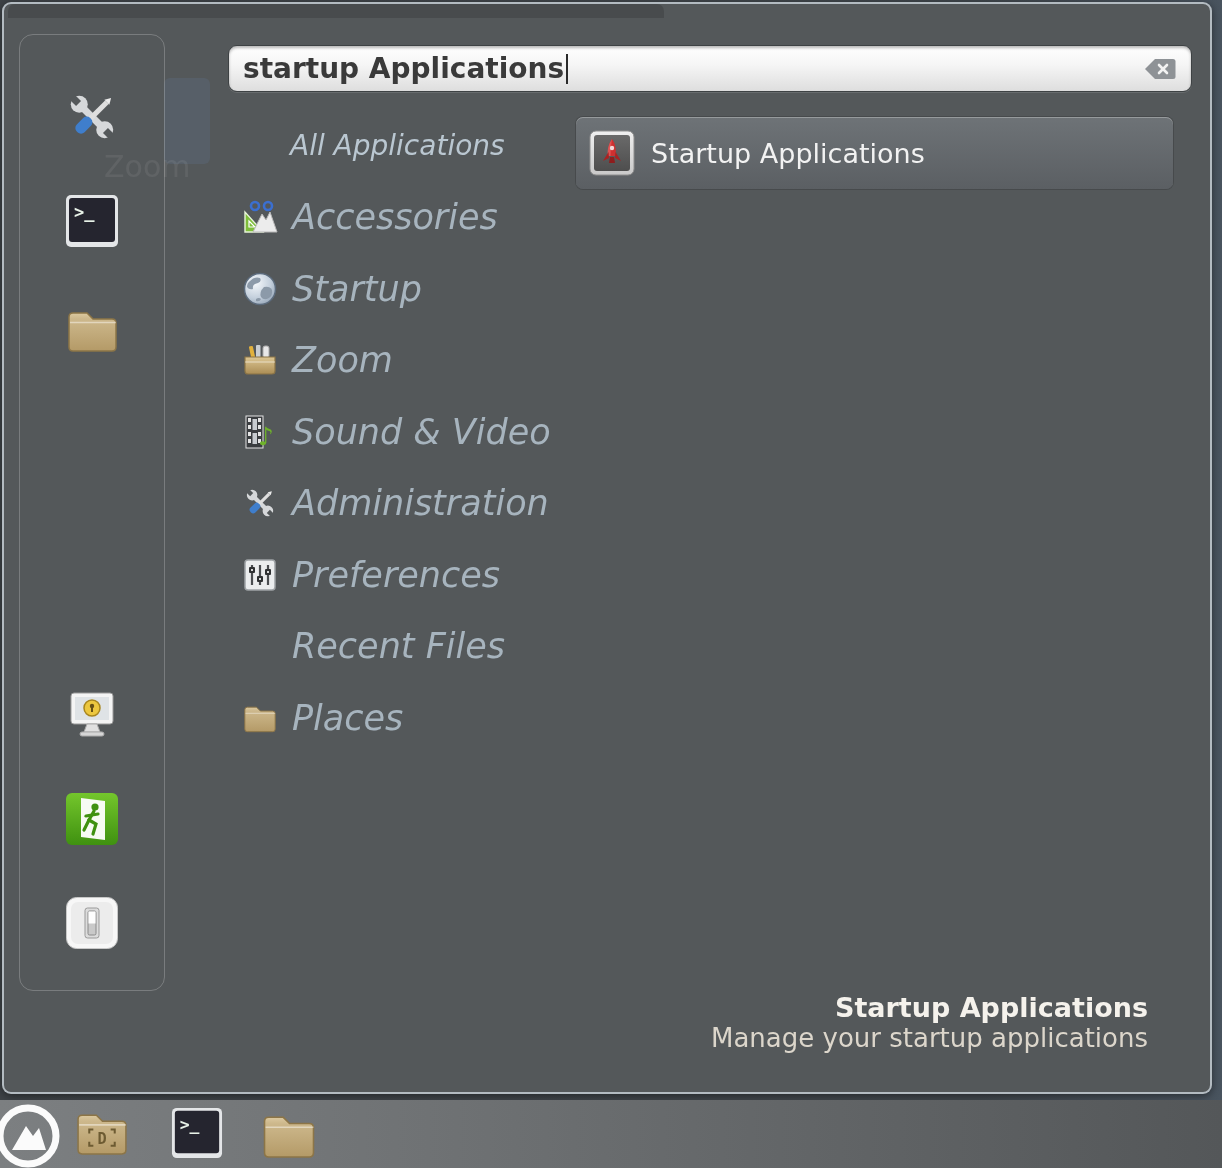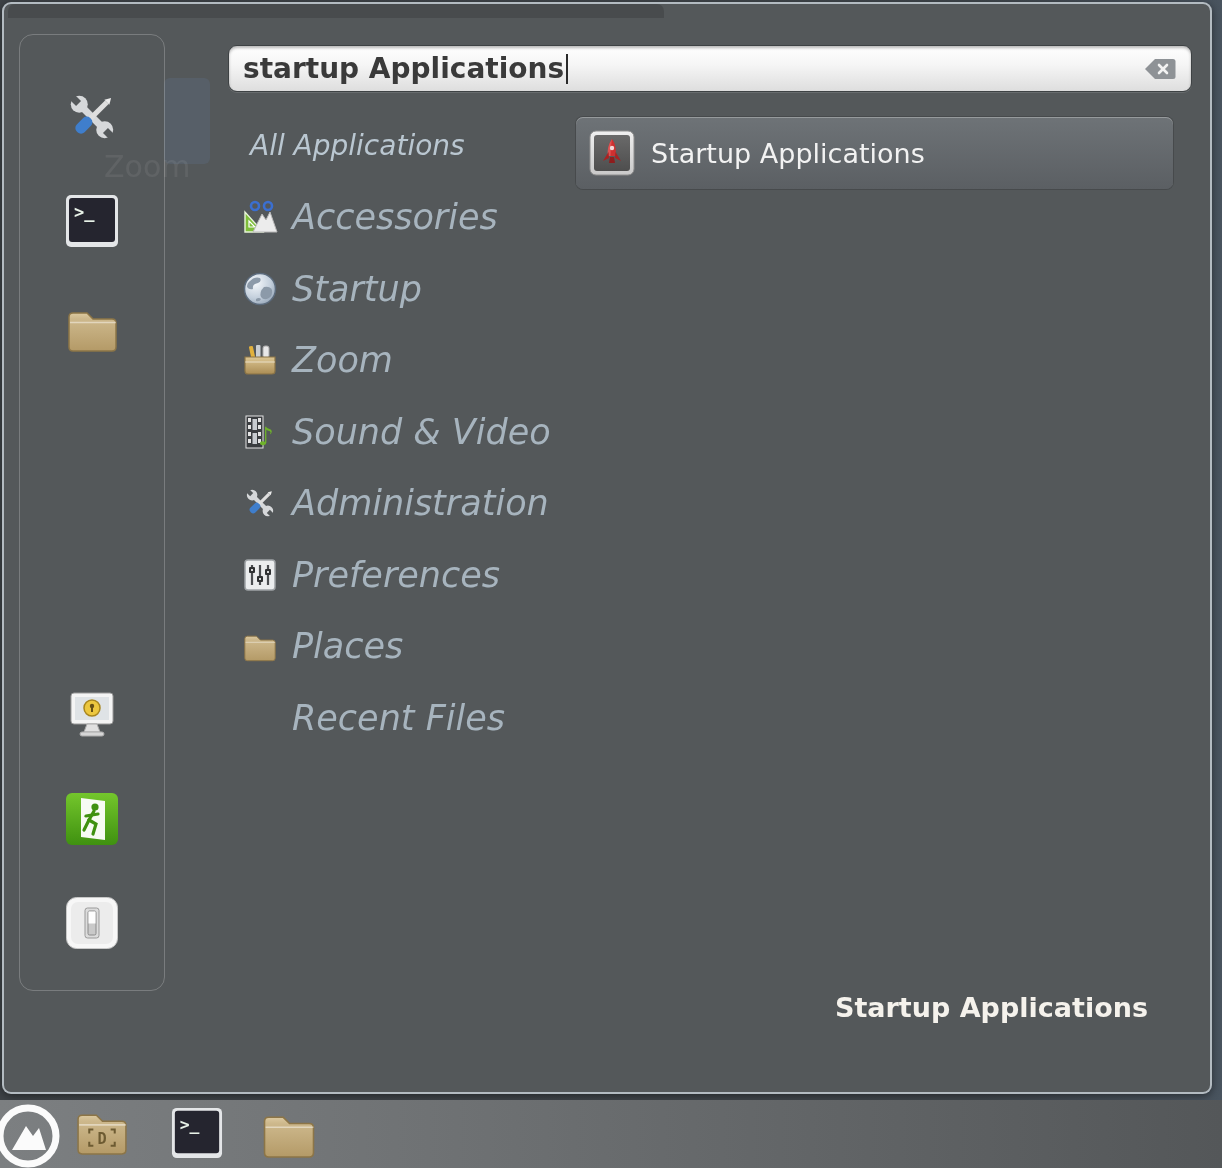--- a/index.html
+++ b/index.html
@@ -64,21 +64,21 @@
   .search-text{font-size:28px;font-weight:bold;color:#3a3a3a;white-space:pre;}
   .caret{width:2px;height:30px;background:#2a2a2a;margin-left:2px;}
   .clear-btn{margin-left:auto;display:flex;align-items:center;cursor:pointer;}
   
   .category-list{position:absolute;left:230px;top:106px;width:335px;}
   .cat-row{height:71.5px;display:flex;align-items:center;padding-left:8px;cursor:pointer;}
   .cat-row.indent-sm{padding-left:16px;}
   .cat-row.indent-lg{padding-left:58px;}
   .cat-icon{width:36px;height:36px;margin-right:14px;flex:none;display:flex;align-items:center;justify-content:center;}
   .cat-label{font-size:35px;font-style:italic;color:#a7b4be;}
-  .cat-row.bright .cat-label{color:#bac7d1;font-size:28px;}
+  .cat-row.bright .cat-label{color:#bac7d1;font-size:28px;margin-left:40px;}
   
   .result-item{
     position:absolute;left:572px;top:113px;width:597px;height:72px;
     box-sizing:border-box;border-radius:7px;
     background:linear-gradient(#6e7377,#5b5f63);
     box-shadow:inset 0 1px 0 rgba(255,255,255,0.28), 0 0 0 1px rgba(0,0,0,0.15);
     display:flex;align-items:center;padding:0 13px;
     cursor:pointer;
   }
   .result-icon{width:46px;height:46px;margin-right:16px;flex:none;}
@@ -323,39 +323,39 @@
             <g fill="#fff">
               <rect x="9" y="12.2" width="2" height="1.6"></rect>
                 <rect x="17" y="21.2" width="2" height="1.6"></rect>
                 <rect x="25" y="14.2" width="2" height="1.6"></rect>
             </g>
           </svg>
         </span>
         <span class="cat-label">Preferences</span>
       </div>
 
+      <div class="cat-row indent-lg">
+        <span class="cat-label">Recent Files</span>
+      </div>
+
       <div class="cat-row">
         <span class="cat-icon">
           <svg width="36" height="31" viewBox="0 0 55 48">
             <defs>
                 <linearGradient id="tanG2" x1="0" y1="0" x2="0" y2="1">
               <stop offset="0" stop-color="#dcc9a0"></stop>
                   <stop offset="0.15" stop-color="#cdb88c"></stop>
                   <stop offset="1" stop-color="#b49a67"></stop>
             </linearGradient>
               </defs>
             <path d="M4 12 q0-4 4-4 h14 l6 6 h19 q4 0 4 4 v24 q0 4-4 4 H8 q-4 0-4-4 Z" fill="url(#tanG2)" stroke="#8c7547" stroke-width="1.5"></path>
             <path d="M5 17.5 h46" stroke="rgba(255,255,255,0.45)" stroke-width="1.5"></path>
           </svg>
         </span>
         <span class="cat-label">Places</span>
-      </div>
-
-      <div class="cat-row indent-lg">
-        <span class="cat-label">Recent Files</span>
       </div>
     </div>
 
     <div class="result-item">
       <span class="result-icon">
         <svg width="46" height="46" viewBox="0 0 46 46">
           <defs>
             <linearGradient id="frmG" x1="0" y1="0" x2="0" y2="1">
               <stop offset="0" stop-color="#f0f0f0"></stop>
                 <stop offset="1" stop-color="#c9c9c9"></stop>
@@ -373,20 +373,21 @@
           <path d="M19.5 22 L14 31 L20 28 Z" fill="#a82222"></path>
           <path d="M26.5 22 L32 31 L26 28 Z" fill="#a82222"></path>
           <path d="M21 27 h4 l1 6 h-6 Z" fill="#8f1d1d"></path>
         </svg>
       </span>
       <span class="result-label">Startup Applications</span>
     </div>
 
     <div class="status">
       <div class="status-title">Startup Applications</div>
+      <div class="status-subtitle">Manage your startup applications</div>
     </div>
   </div>
 
   <div class="taskbar">
     <div class="task-btn tb-folder-d">
       <svg width="56" height="49" viewBox="0 0 55 48">
         <defs>
             <linearGradient id="tanG3" x1="0" y1="0" x2="0" y2="1">
           <stop offset="0" stop-color="#dcc9a0"></stop>
               <stop offset="0.15" stop-color="#cdb88c"></stop>

